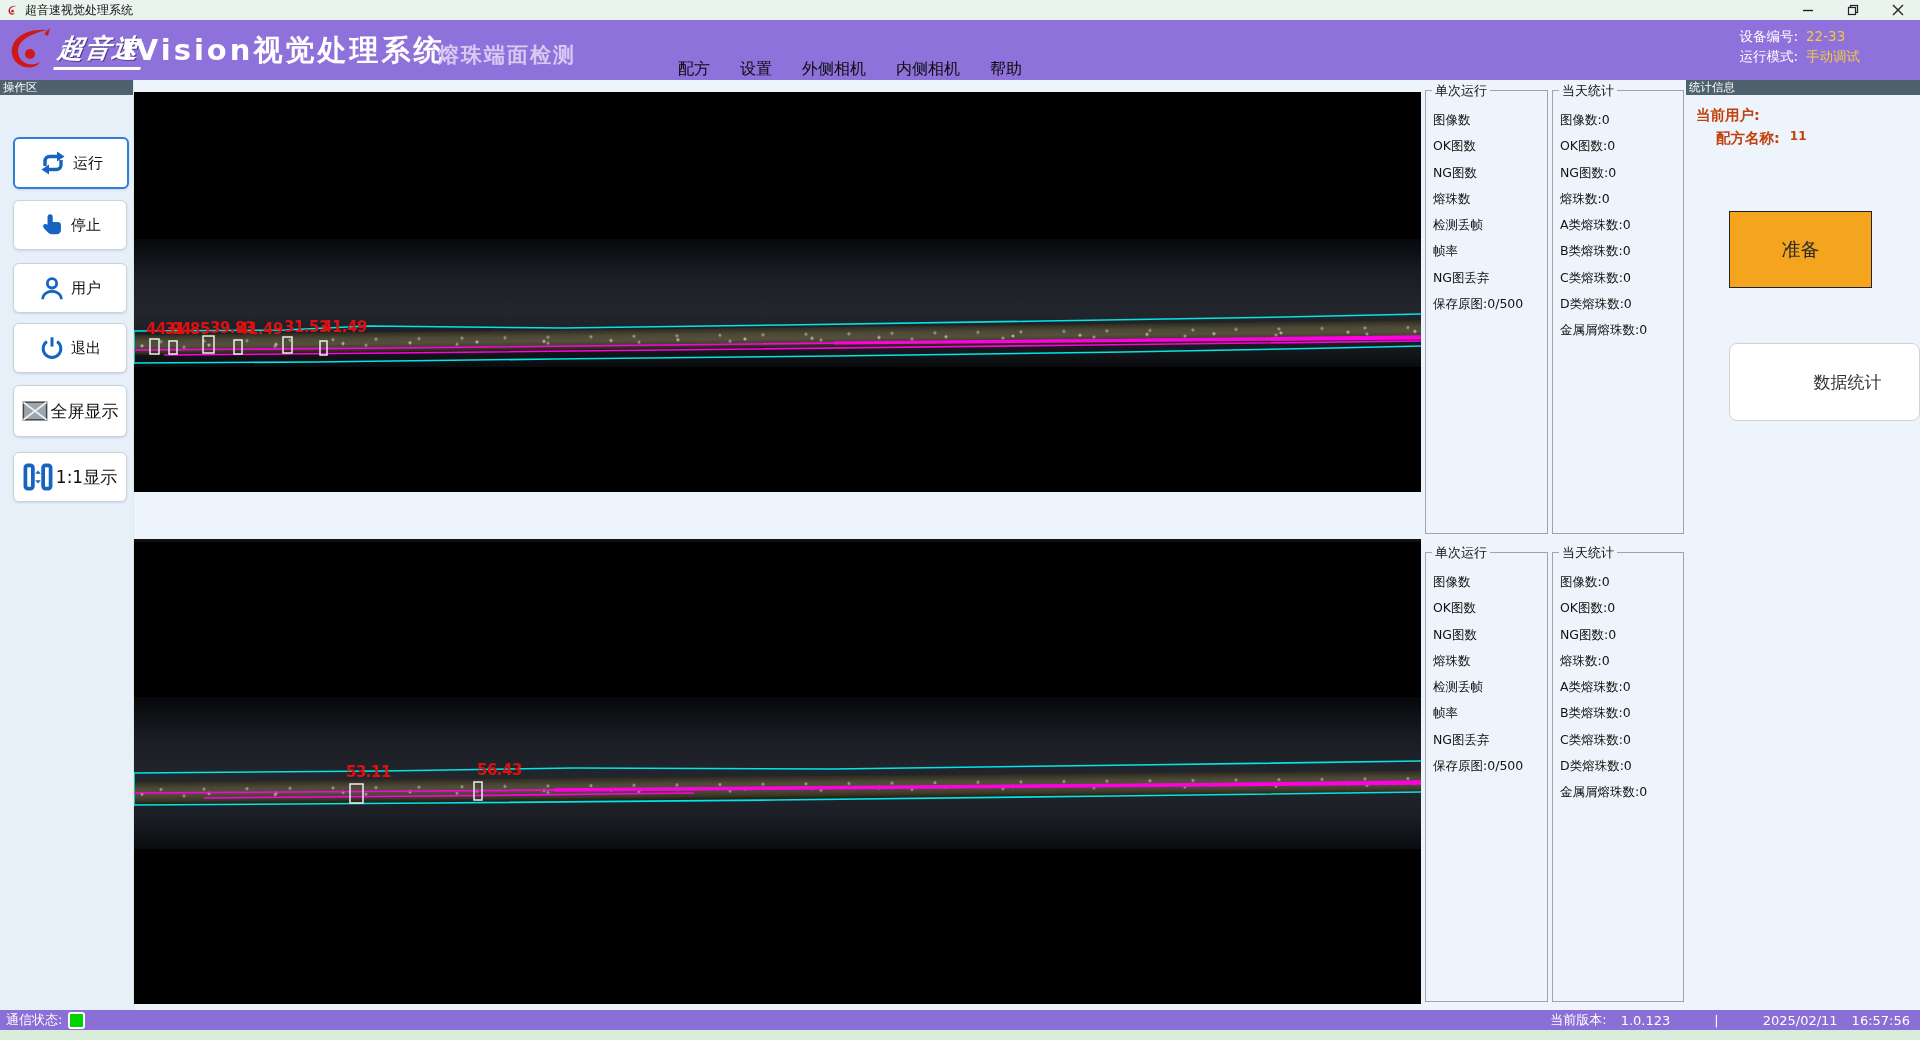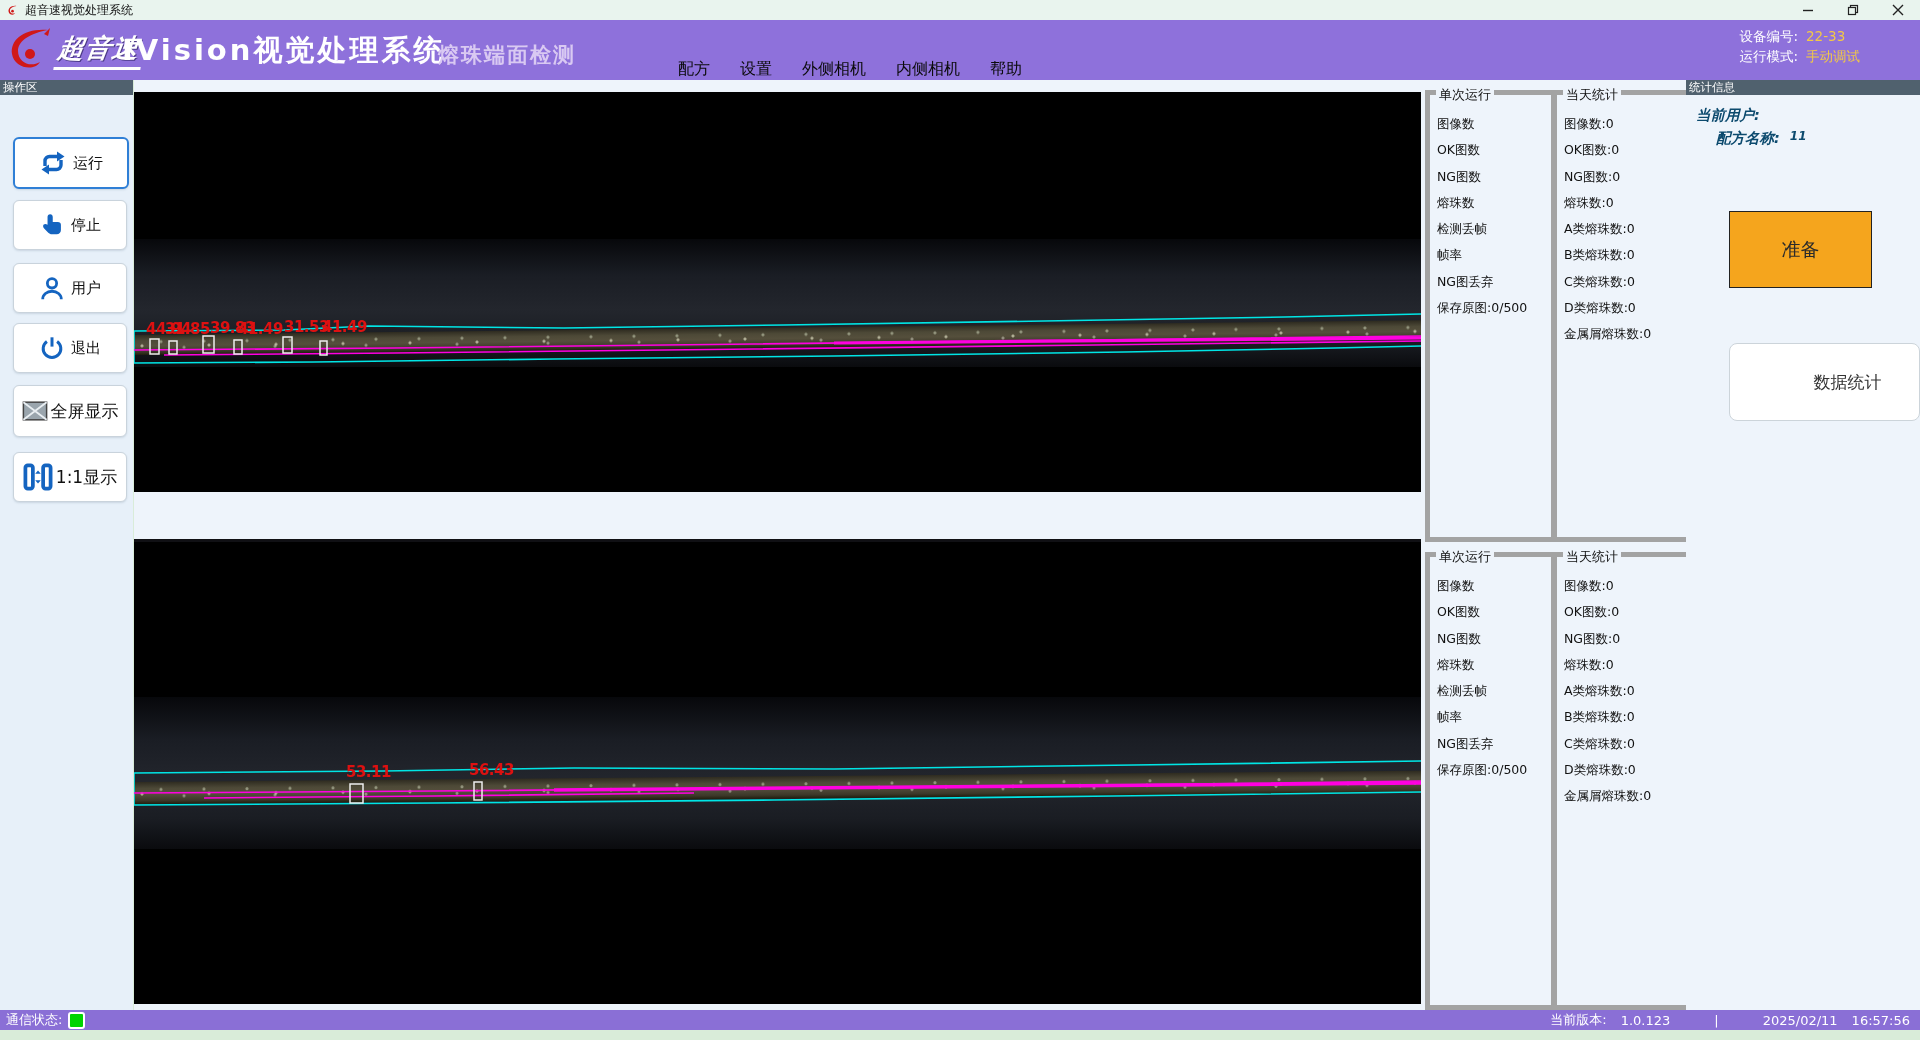--- a/index.html
+++ b/index.html
@@ -53,28 +53,28 @@
       radial-gradient(circle 1px  at 31px 35%, rgba(230,240,210,.45) 0 1px, transparent 2px),
       radial-gradient(circle 1.3px at 54px 65%, rgba(255,255,240,.4) 0 1px, transparent 2px),
       linear-gradient(180deg,#2e2b20 0%,#4d4937 30%,#554f3c 55%,#3c3829 85%,#23200f 100%);
      background-size:67px 100%,43px 100%,91px 100%,100% 100%;}
   .overlay{position:absolute;left:0;top:0;}
   .anno{position:absolute;color:#dd1111;font-weight:bold;font-size:15px;letter-spacing:-0.5px;white-space:nowrap;}
 
   
   .stats{position:absolute;left:1421px;top:80px;width:265px;height:930px;background:#eef4fb;}
   .ssec{position:absolute;left:0;width:265px;}
-  .gbox{position:absolute;border:5px solid #a3a3a3;}
+  .gbox{position:absolute;border:1px solid #a3a3a3;}
   .gbox .legend{position:absolute;top:-9px;left:6px;background:#eef4fb;padding:0 3px;font-size:13px;color:#111;white-space:nowrap;}
   .gbox .rows{padding:16px 0 0 7px;}
   .gbox .row{height:26.3px;line-height:26.3px;font-size:12.5px;color:#111;white-space:nowrap;}
 
   
   .info{position:absolute;left:1686px;top:80px;width:234px;height:930px;background:#eef4fb;}
-  .info .irow{position:absolute;left:10px;font-size:14.5px;font-weight:600;color:#0c4a6e;white-space:nowrap;font-style:italic;}
+  .info .irow{position:absolute;left:10px;font-size:14.5px;font-weight:600;color:#c2410c;white-space:nowrap;}
   .info .ival{font-size:12px;font-weight:bold;vertical-align:3px;margin-left:10px;}
   .btn-ready{position:absolute;left:43px;top:131px;width:141px;height:75px;background:#f5a51d;
              border:1px solid #222;font-size:19px;color:#2b2b2b;
              font-family:"DejaVu Serif","Liberation Serif",serif;display:flex;align-items:center;justify-content:center;cursor:default;}
   .btn-data{position:absolute;left:43px;top:263px;width:143px;height:76px;background:#fff;
             border:1px solid #ccd4da;border-radius:8px;font-size:17px;color:#333;
             font-family:"DejaVu Serif","Liberation Serif",serif;display:flex;align-items:center;justify-content:center;cursor:default;padding-left:46px;}
 
   
   .statusbar{position:absolute;left:0;top:1010px;width:1920px;height:20px;background:#8a6fd6;
@@ -228,21 +228,21 @@
       <svg class="overlay" width="1287" height="462" viewBox="0 0 1287 462">
         <path d="M0 263 L0 231 L250 229 L440 226 L700 227 L1000 223 L1287 219" fill="none" stroke="#00e5e5" stroke-width="1.6"></path>
         <path d="M0 263 L300 261 L640 258 L980 254 L1287 250" fill="none" stroke="#00e5e5" stroke-width="1.6"></path>
         <path d="M0 251 L300 249 L640 246 L980 243 L1287 239" fill="none" stroke="#ff00e0" stroke-width="1.6"></path>
         <path d="M70 256 L300 254 L560 251" fill="none" stroke="#ff00e0" stroke-width="1.6"></path>
         <path d="M420 248 L1287 241" fill="none" stroke="#ff00e0" stroke-width="3.4"></path>
         <rect x="216" y="242" width="13" height="19" fill="none" stroke="#eee" stroke-width="1.5"></rect>
         <rect x="340" y="240" width="8" height="18" fill="none" stroke="#eee" stroke-width="1.5"></rect>
       </svg>
       <span class="anno" style="left:212px;top:221px;">53.11</span>
-      <span class="anno" style="left:335px;top:219px;">56.43</span>
+      <span class="anno" style="left:343px;top:219px;">56.43</span>
     </div>
   </div>
 
   <div class="stats">
 
     <div class="ssec" style="top:0;height:459px;">
       <div class="gbox" style="left:4px;top:10px;width:121px;height:442px;">
         <span class="legend">单次运行</span>
         <div class="rows">
           <div class="row">图像数</div>

